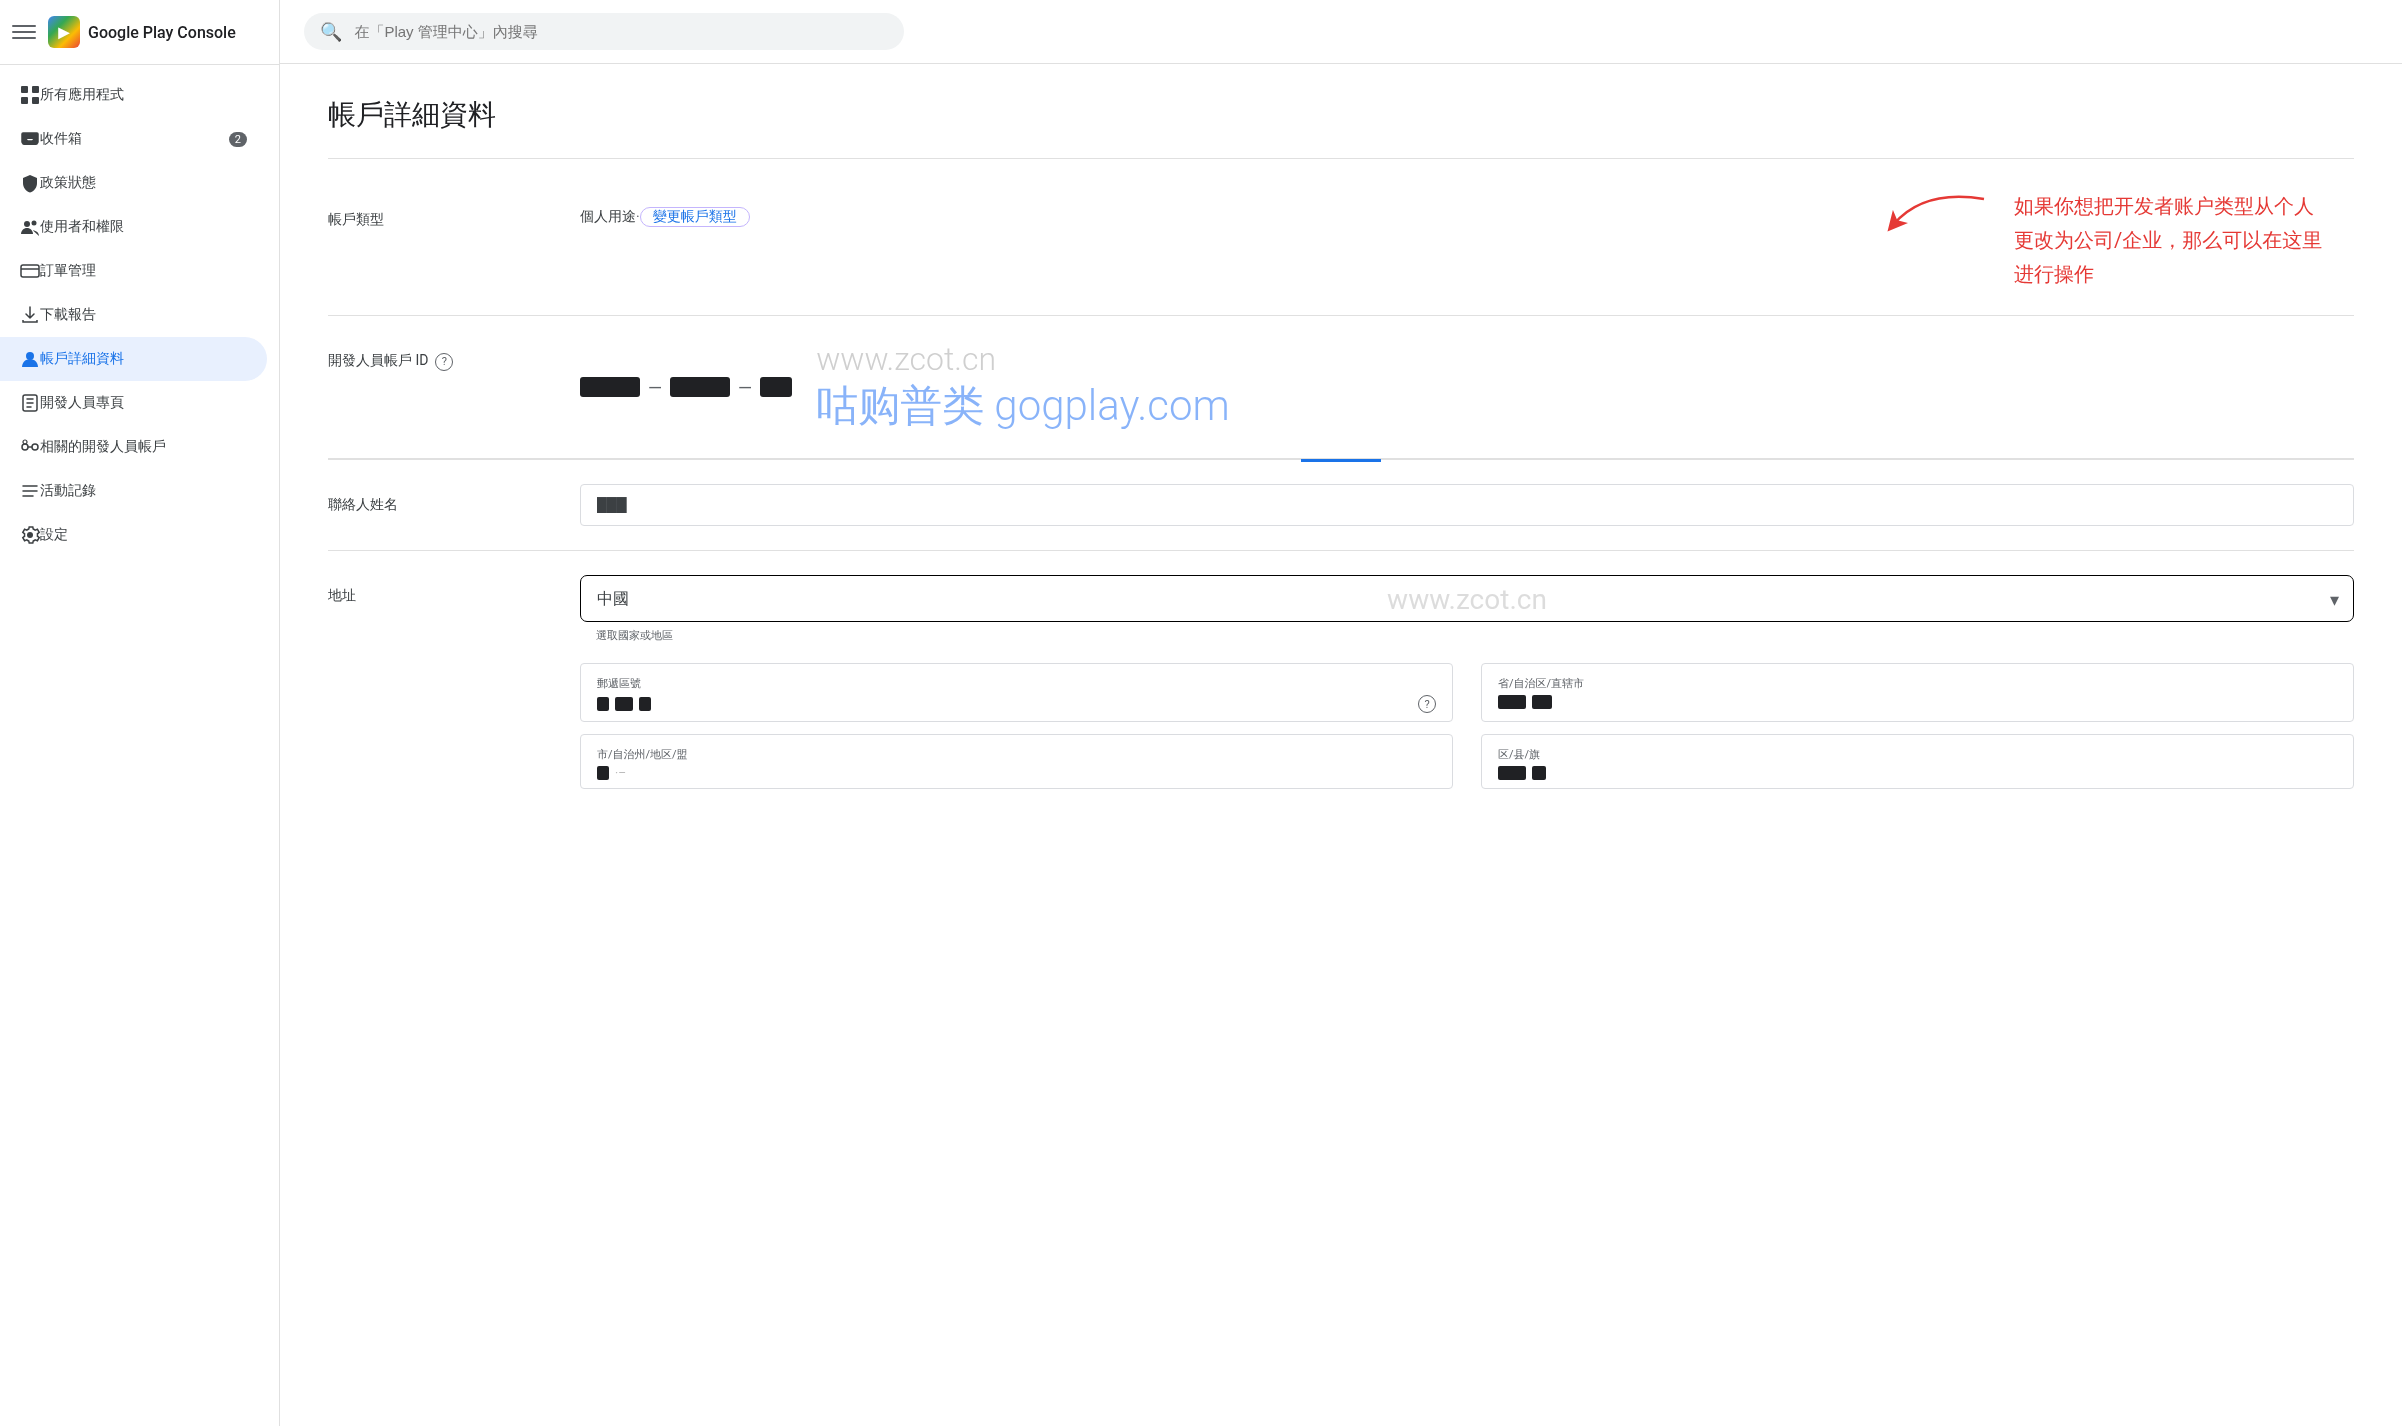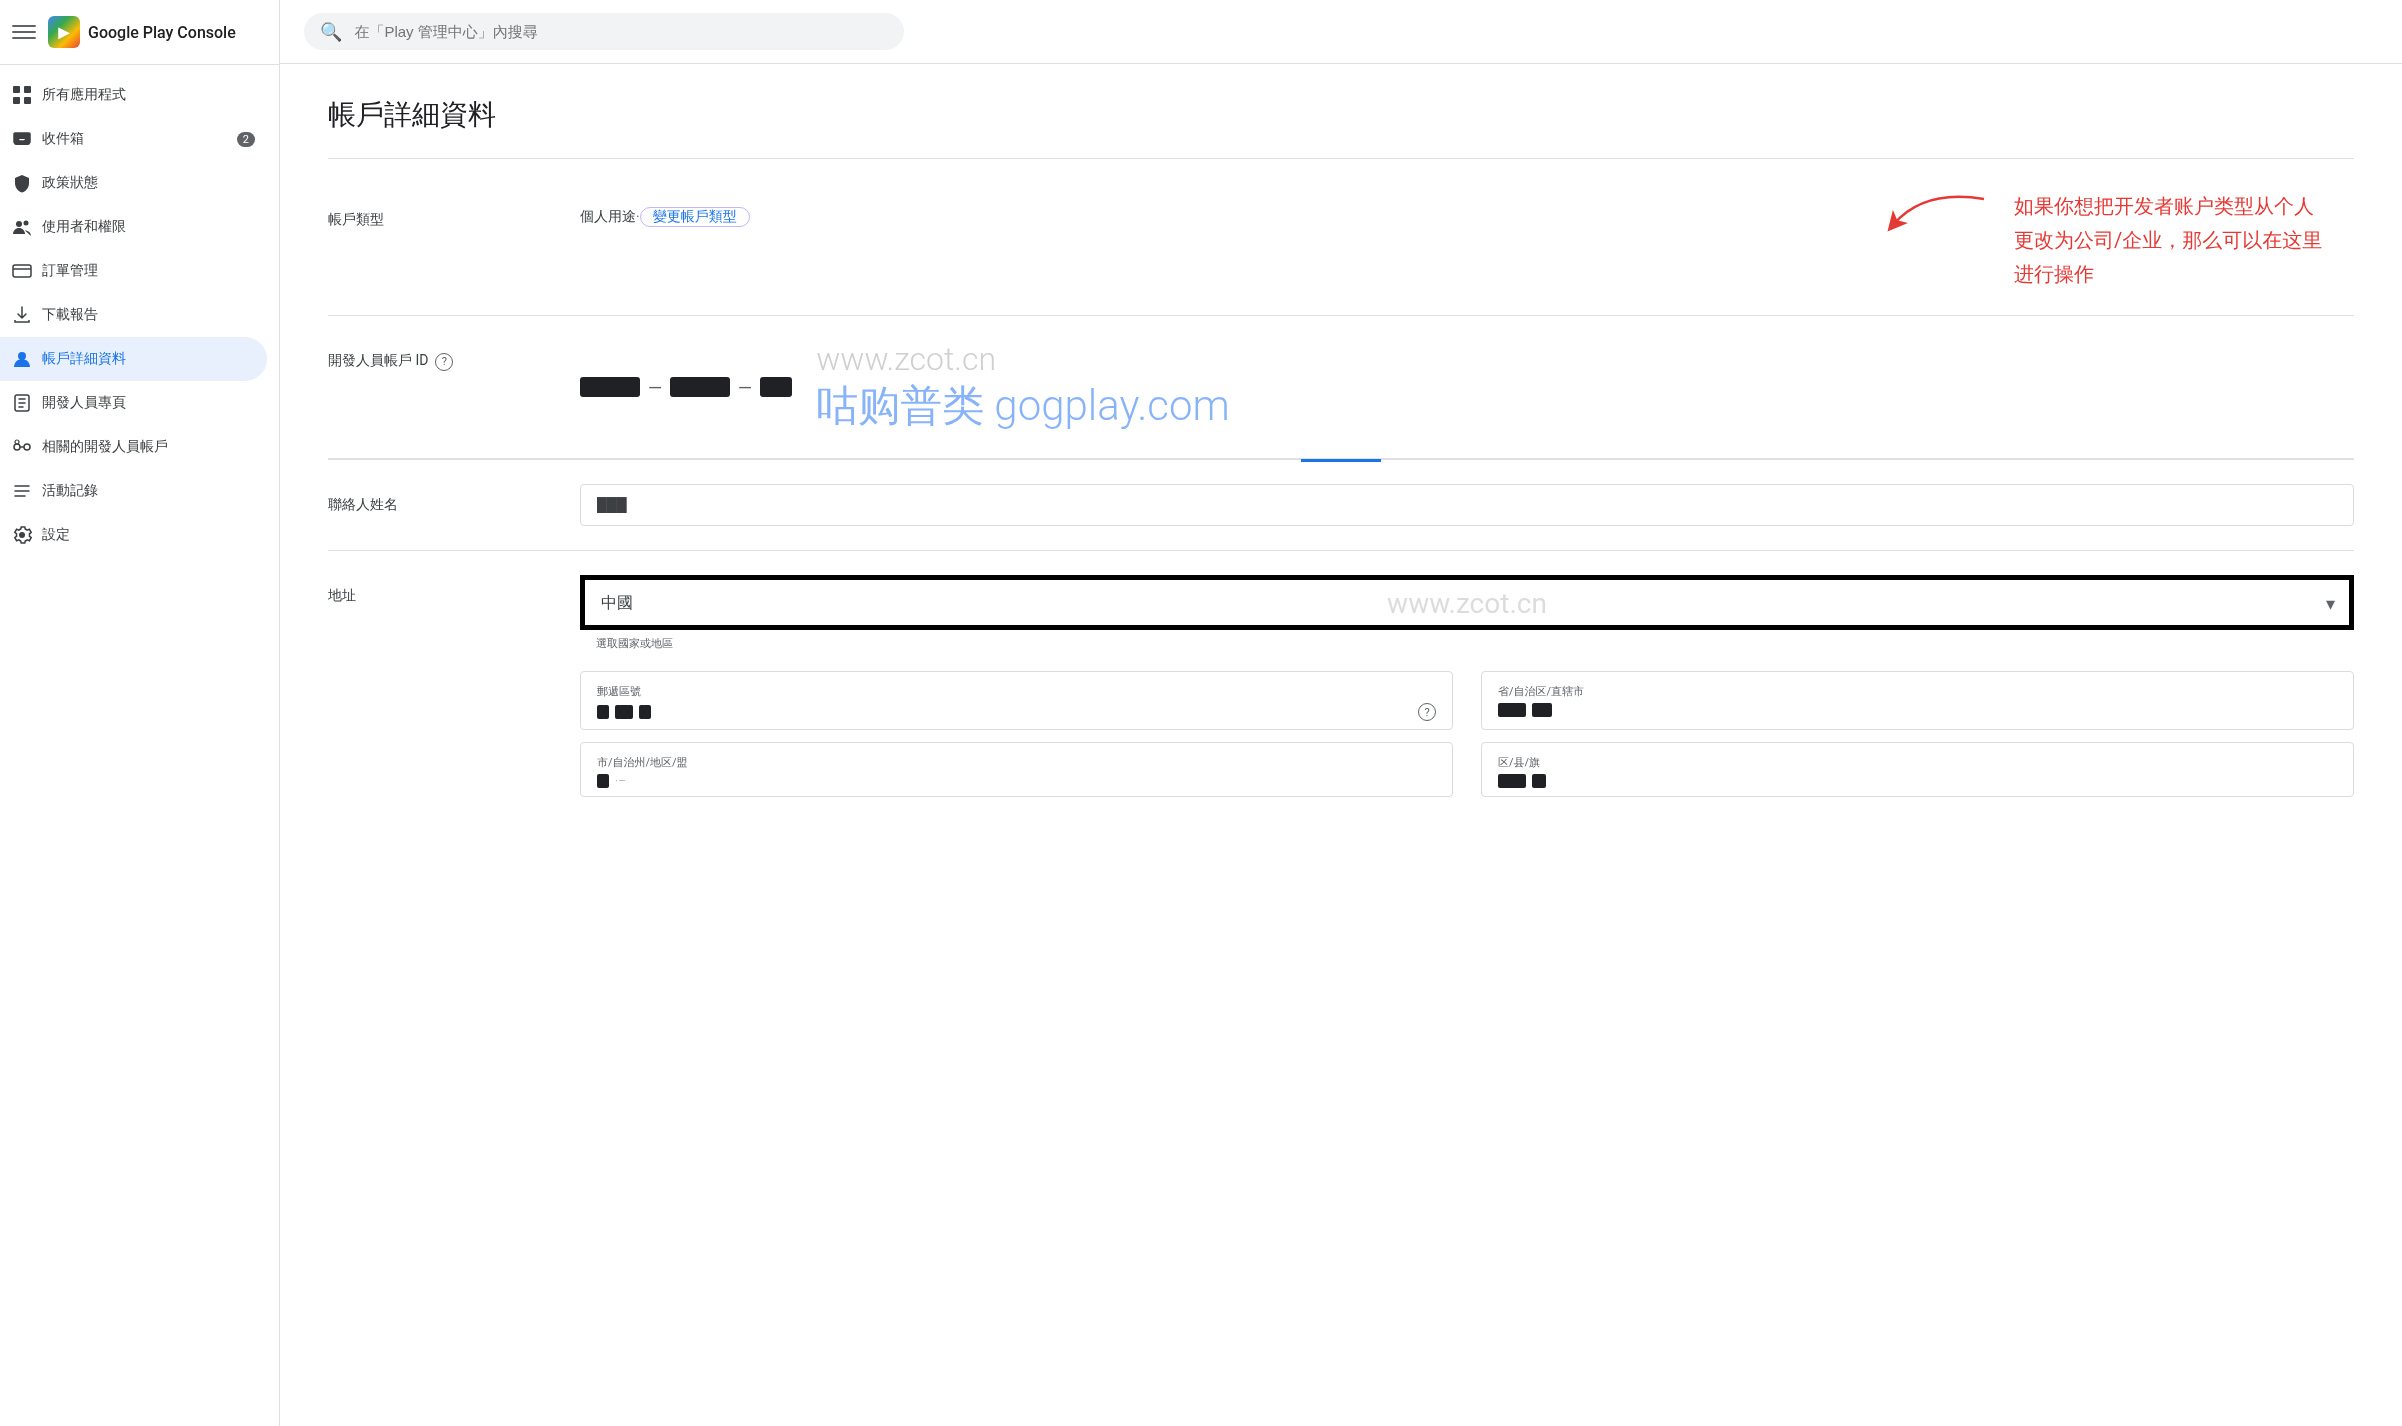--- a/index.html
+++ b/index.html
@@ -33,22 +33,22 @@
       width: 32px; height: 32px;
       background: linear-gradient(135deg, #4285f4, #34a853, #fbbc04, #ea4335);
       border-radius: 6px;
       display: flex; align-items: center; justify-content: center;
       font-size: 14px; color: #fff; font-weight: bold;
     }
     .logo-text { font-size: 16px; color: #202124; font-weight: 500; }
 
     .sidebar-nav { padding: 8px 0; flex: 1; }
     .nav-item {
-      display: flex; align-items: center; gap: 10px;
-      padding: 12px 12px;
+      display: flex; align-items: center; gap: 0;
+      padding: 12px 20px;
       cursor: pointer;
       border-radius: 0 24px 24px 0;
       margin-right: 12px;
       color: #3c4043;
       font-size: 14px;
       position: relative;
     }
     .nav-item.active { background: #e8f0fe; color: #1a73e8; font-weight: 500; }
     .nav-item .nav-icon {
       width: 20px; height: 20px;
@@ -166,22 +166,22 @@
       padding: 12px 16px;
       font-size: 14px;
       color: #3c4043;
       outline: none;
       background: #fff;
     }
 
     
     .country-select-wrap {
       position: relative;
-      border: 5px solid #000000;
-      border-radius: 0;
+      border: 1px solid #000000;
+      border-radius: 7px;
       margin-bottom: 4px;
       background: #fff;
     }
     .country-select {
       width: 100%;
       padding: 14px 40px 14px 16px;
       font-size: 16px;
       color: #3c4043;
       border: none;
       background: transparent;

